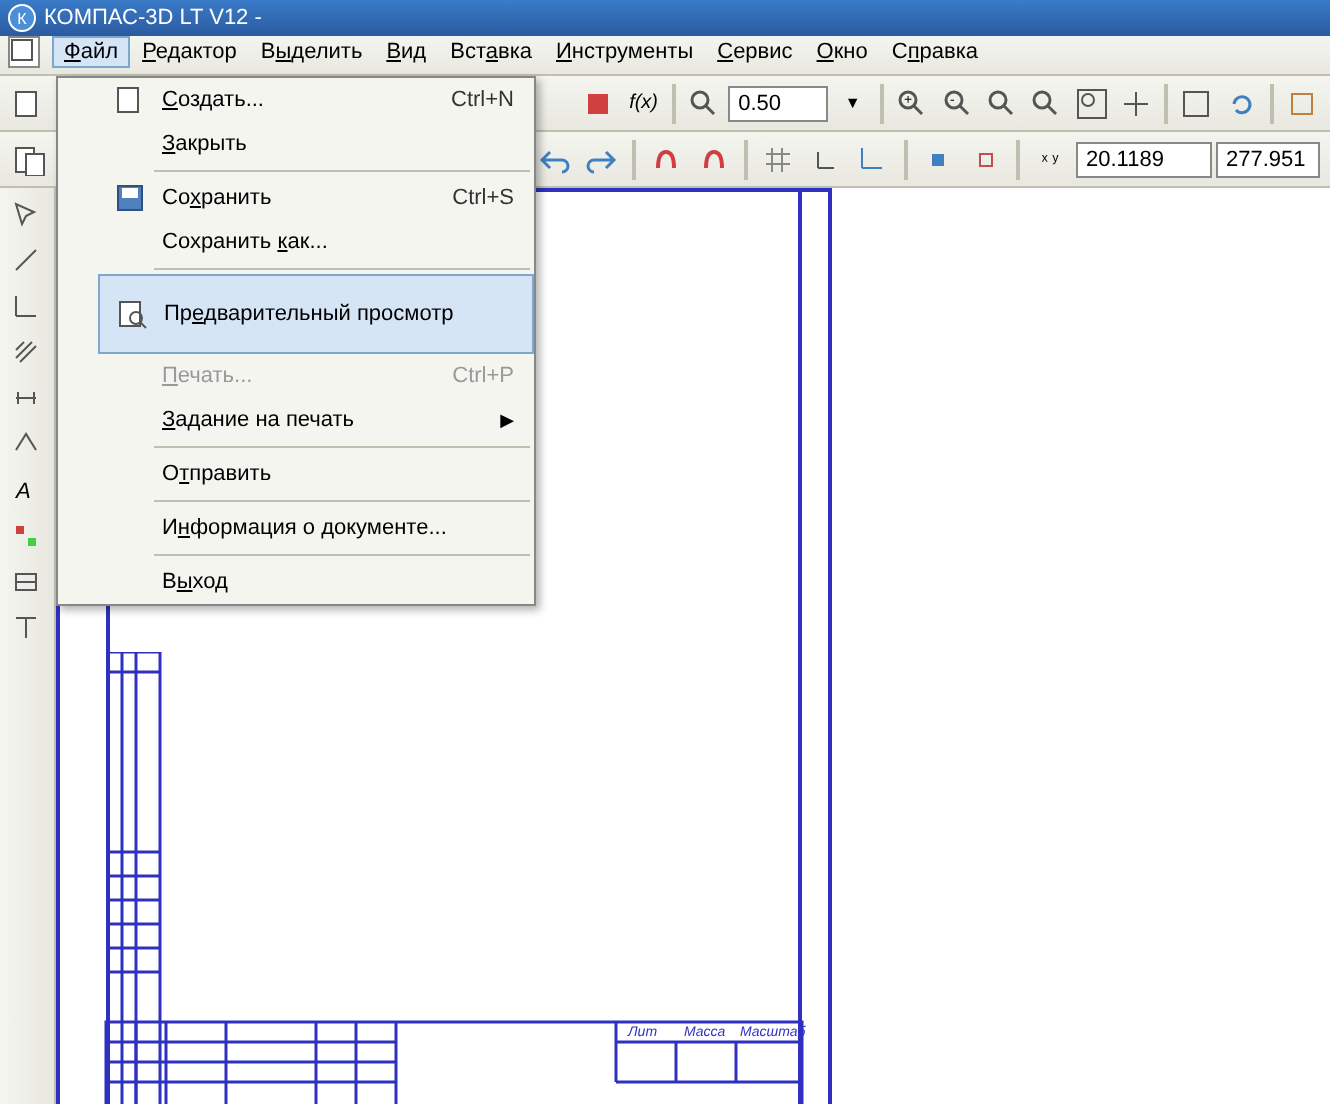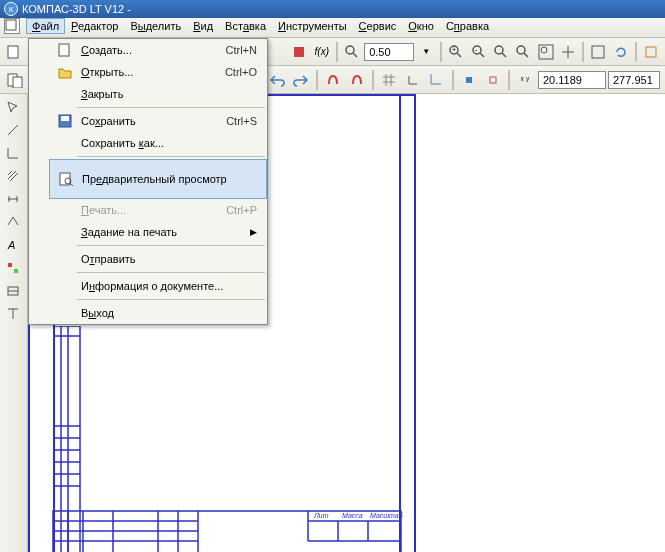--- a/index.html
+++ b/index.html
@@ -249,31 +249,20 @@
         <div class="dm-icon">
           <svg width="16" height="16">
             <rect x="2" y="2" width="10" height="12" fill="#fff" stroke="#555"></rect>
           </svg>
         </div>
       </div>
     <span class="dm-label"><span class="underline-letter">С</span>оздать...</span>
     <span class="dm-shortcut">Ctrl+N</span>
   </div>
   <div class="dm-row">
-    <div class="dm-icon-col">
-        <div class="dm-icon">
-          <svg width="16" height="16">
-            <path d="M2 5h4l2 2h6v7H2z" fill="#f5d060" stroke="#aa8800"></path>
-          </svg>
-        </div>
-      </div>
-    <span class="dm-label"><span class="underline-letter">О</span>ткрыть...</span>
-    <span class="dm-shortcut">Ctrl+O</span>
-  </div>
-  <div class="dm-row">
     <div class="dm-icon-col"></div>
     <span class="dm-label"><span class="underline-letter">З</span>акрыть</span>
   </div>
   <div class="dm-sep"></div>
   <div class="dm-row">
     <div class="dm-icon-col">
         <div class="dm-icon">
           <svg width="16" height="16">
             <rect x="2" y="2" width="12" height="12" fill="#5080c0" stroke="#305080"></rect>
             <rect x="4" y="3" width="8" height="5" fill="#fff"></rect>

